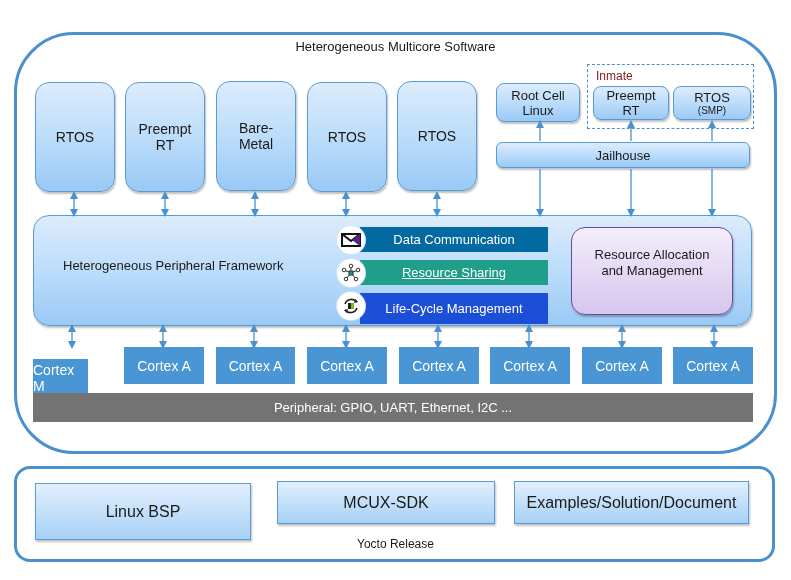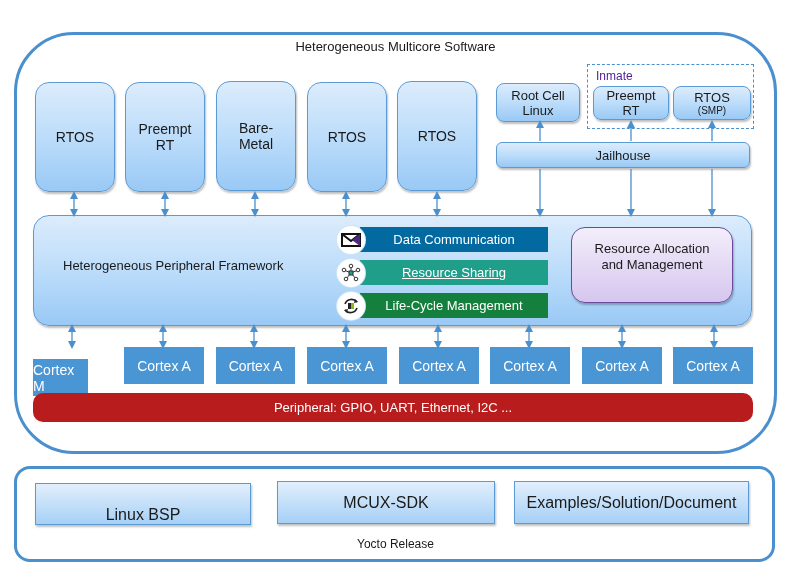--- a/index.html
+++ b/index.html
@@ -9,22 +9,22 @@
   .outer { border:3px solid #4a90cf; border-radius:60px; }
   .outer2 { border:3px solid #4a90cf; border-radius:16px; }
   .grad { background:linear-gradient(to bottom,#dcecfc 0%,#b9dbfa 55%,#99c9f5 100%);
           border:1px solid #5a9bd5; box-shadow:1px 2px 2px rgba(0,0,0,0.25); }
   .os { border-radius:14px; display:flex; align-items:center; justify-content:center;
         text-align:center; font-size:14px; line-height:16px; }
   .small { border-radius:8px; display:flex; flex-direction:column; align-items:center;
         justify-content:center; text-align:center; font-size:13px; line-height:15px; }
   .core { background:#4a95d3; color:#fff; font-size:14px; display:flex; align-items:center;
           justify-content:center; }
-  .periph { background:#b91c1c; color:#fff; font-size:13px; display:flex; align-items:center;
-          justify-content:center;border-radius:10px; }
+  .periph { background:#737373; color:#fff; font-size:13px; display:flex; align-items:center;
+          justify-content:center; }
   .svc { color:#fff; font-size:13px; display:flex; align-items:center; justify-content:center; }
   .svc-icon { width:28px; height:28px; border-radius:50%; background:#fff; border:2px solid #fff;
           display:flex; align-items:center; justify-content:center; box-shadow:0 0 0 1px #cfe3f7; }
   .ram { background:linear-gradient(to bottom,#f3eefb,#d6c6ee); border:1.5px solid #6a4a9c;
          border-radius:14px; display:flex; flex-direction:column; align-items:center;
          justify-content:center; text-align:center; font-size:13px; line-height:16px;
          box-shadow:1px 2px 2px rgba(0,0,0,0.25); }
   .bsp { display:flex; align-items:center; justify-content:center; font-size:16px;
          background:linear-gradient(to bottom,#e2effc,#a6d0f6); border:1px solid #5a9bd5;
          box-shadow:1px 2px 2px rgba(0,0,0,0.25); }
@@ -67,21 +67,21 @@
       <div></div>
     </div>
 </div>
 
 <div class="abs grad small" style="left:496px; top:83px; width:84px; height:39px;">
   <div>Root Cell</div>
   <div>Linux</div>
 </div>
 
 <div class="abs" style="left:587px; top:64px; width:167px; height:65px; border:1px dashed #4a90cf;"></div>
-<div class="abs label" style="left:596px; top:69px; font-size:12px; color:#4c1d95;">Inmate</div>
+<div class="abs label" style="left:596px; top:69px; font-size:12px; color:#7f1d1d;">Inmate</div>
 <div class="abs grad small" style="left:593px; top:86px; width:76px; height:34px;">
   <div>Preempt</div>
   <div>RT</div>
 </div>
 <div class="abs grad small" style="left:673px; top:86px; width:78px; height:34px;">
   <div>RTOS</div>
   <div style="font-size:10px; line-height:12px;text-align:center;">(SMP)</div>
 </div>
 
 <div class="abs grad small" style="left:496px; top:142px; width:254px; height:26px; border-radius:6px;text-align:center;">
@@ -116,35 +116,35 @@
         <circle cx="10" cy="3" r="1.8"></circle>
         <circle cx="3" cy="7" r="1.8"></circle>
         <circle cx="17" cy="7" r="1.8"></circle>
         <circle cx="5" cy="16" r="1.8"></circle>
         <circle cx="15" cy="16" r="1.8"></circle>
         <rect x="8" y="8" width="4" height="4" fill="#1f9e89"></rect>
       </g>
     </svg>
 </div>
 
-<div class="abs svc" style="left:360px; top:293px; width:188px; height:25px; background:#15803d;">
+<div class="abs svc" style="left:360px; top:293px; width:188px; height:31px; background:#1d4ed8;">
   <span>Life-Cycle Management</span>
 </div>
 <div class="abs svc-icon" style="left:337px; top:292px;">
   <svg width="20" height="20" viewBox="0 0 20 20">
       <path d="M4 8 A7 7 0 0 1 16 6" fill="none" stroke="#222" stroke-width="1.6"></path>
       <path d="M16 12 A7 7 0 0 1 4 14" fill="none" stroke="#222" stroke-width="1.6"></path>
       <path d="M14 3 L17 6 L13 7 Z" fill="#222"></path>
       <path d="M6 17 L3 14 L7 13 Z" fill="#222"></path>
       <rect x="7" y="7" width="6" height="6" fill="#222"></rect>
       <rect x="10" y="7" width="3" height="6" fill="#8db51a"></rect>
     </svg>
 </div>
 
-<div class="abs ram" style="left:571px; top:227px; width:162px; height:76px;">
+<div class="abs ram" style="left:571px; top:227px; width:162px; height:88px;">
   <div>Resource Allocation</div>
   <div>and Management</div>
   <div style="height:16px;"></div>
 </div>
 
 <div class="abs core" style="left:33px; top:347px; width:55px; height:37px;margin-top:12px;">
     <span>Cortex M</span>
   </div>
 <div class="abs core" style="left:124px; top:347px; width:80px; height:37px;">
     <span>Cortex A</span>
@@ -195,21 +195,21 @@
       <line x1="254" x2="254" y1="328" y2="345" marker-start="url(#ah)" marker-end="url(#ah)"></line>
       <line x1="346" x2="346" y1="328" y2="345" marker-start="url(#ah)" marker-end="url(#ah)"></line>
       <line x1="438" x2="438" y1="328" y2="345" marker-start="url(#ah)" marker-end="url(#ah)"></line>
       <line x1="529" x2="529" y1="328" y2="345" marker-start="url(#ah)" marker-end="url(#ah)"></line>
       <line x1="622" x2="622" y1="328" y2="345" marker-start="url(#ah)" marker-end="url(#ah)"></line>
       <line x1="714" x2="714" y1="328" y2="345" marker-start="url(#ah)" marker-end="url(#ah)"></line>
     </g>
 </svg>
 
 <div class="abs outer2" style="left:14px; top:466px; width:761px; height:96px;"></div>
-<div class="abs bsp" style="left:35px; top:483px; width:216px; height:42px;align-items:flex-end;">
+<div class="abs bsp" style="left:35px; top:483px; width:216px; height:57px;">
     <span>Linux BSP</span>
   </div>
 <div class="abs bsp" style="left:277px; top:481px; width:218px; height:43px;">
     <span>MCUX-SDK</span>
   </div>
 <div class="abs bsp" style="left:514px; top:481px; width:235px; height:43px;">
     <span>Examples/Solution/Document</span>
   </div>
 <div class="abs label" style="left:0; width:791px; top:537px; text-align:center; font-size:12px;">Yocto Release</div>
 

